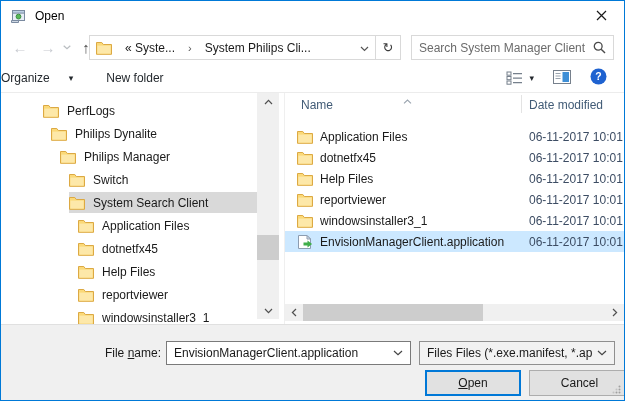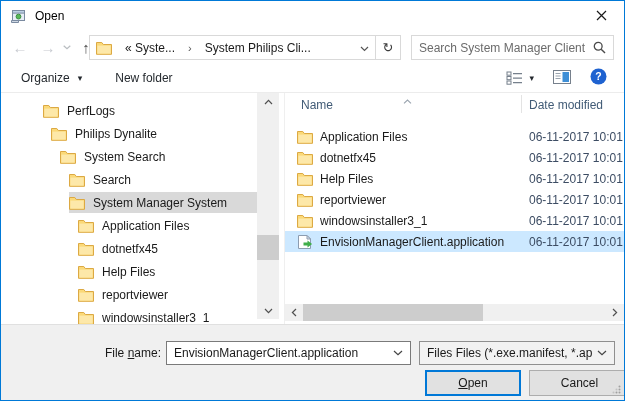--- a/index.html
+++ b/index.html
@@ -20,21 +20,21 @@
   .address-group{position:absolute;left:88px;top:4px;width:312px;height:25px;display:flex;border:1px solid #d9d9d9;background:#fff;box-sizing:border-box;}
   .address-main{flex:1;display:flex;align-items:center;padding:0 6px;gap:13px;min-width:0;}
   .crumb{white-space:nowrap;color:#1a1a1a;}
   .crumb-sep{color:#555;font-size:11px;}
   .address-chev{margin-left:auto;}
   .refresh-btn{width:24px;border-left:1px solid #d9d9d9;display:flex;align-items:center;justify-content:center;color:#3c3c3c;font-size:13px;}
   .search-box{position:absolute;left:410px;top:4px;width:203px;height:25px;border:1px solid #d9d9d9;background:#fff;box-sizing:border-box;display:flex;align-items:center;padding:0 7px;}
   .search-placeholder{flex:1;color:#6b6b6b;white-space:nowrap;overflow:hidden;}
   
   .toolbar{position:absolute;left:0;top:63px;right:0;height:29px;background:#fff;border-bottom:1px solid #ececec;display:flex;align-items:center;box-sizing:border-box;color:#24292e;}
-  .tb-organize{margin-left:20px;display:flex;align-items:center;gap:8px;}
+  .tb-organize{display:flex;align-items:center;gap:19px;}
   .tb-newfolder{margin-left:33px;}
   .tb-right{margin-left:auto;display:flex;align-items:center;gap:19px;margin-right:17px;}
   .tb-views{display:flex;align-items:center;gap:6px;}
   .caret{font-size:9px;color:#24292e;}
   
   .tree-pane{position:absolute;left:0;top:92px;width:256px;height:231px;background:#fff;overflow:hidden;padding-top:6px;box-sizing:border-box;}
   .tree-row{height:23px;display:flex;align-items:center;box-sizing:border-box;}
   .tree-row-inner{display:flex;align-items:center;gap:8px;flex:1;height:21px;}
   .tree-row.selected .tree-row-inner{background:#d9d9d9;}
   .tree-label{white-space:nowrap;}
@@ -193,43 +193,43 @@
       </span>
     </div>
       <div class="tree-row" style="padding-left: 59px;">
       <span class="tree-row-inner">
         <span class="li-icon">
             <svg width="16" height="14" viewBox="0 0 16 14">
     <path d="M0.5 1.5 h5.3 l1.5 2 h8.2 v9.8 h-15 z" fill="#fbd978" stroke="#dca943"></path>
     <rect x="1.4" y="4.6" width="13.2" height="8" fill="#fde8a9" stroke="none"></rect>
   </svg>
           </span>
-        <span class="tree-label">System Search</span>
+        <span class="tree-label">Philips Manager</span>
       </span>
     </div>
       <div class="tree-row" style="padding-left: 68px;">
       <span class="tree-row-inner">
         <span class="li-icon">
             <svg width="16" height="14" viewBox="0 0 16 14">
     <path d="M0.5 1.5 h5.3 l1.5 2 h8.2 v9.8 h-15 z" fill="#fbd978" stroke="#dca943"></path>
     <rect x="1.4" y="4.6" width="13.2" height="8" fill="#fde8a9" stroke="none"></rect>
   </svg>
           </span>
-        <span class="tree-label">Search</span>
+        <span class="tree-label">Switch</span>
       </span>
     </div>
       <div class="tree-row selected" style="padding-left: 68px;">
       <span class="tree-row-inner">
         <span class="li-icon">
             <svg width="16" height="14" viewBox="0 0 16 14">
     <path d="M0.5 1.5 h5.3 l1.5 2 h8.2 v9.8 h-15 z" fill="#fbd978" stroke="#dca943"></path>
     <rect x="1.4" y="4.6" width="13.2" height="8" fill="#fde8a9" stroke="none"></rect>
   </svg>
           </span>
-        <span class="tree-label">System Manager System</span>
+        <span class="tree-label">System Search Client</span>
       </span>
     </div>
       <div class="tree-row" style="padding-left: 77px;">
       <span class="tree-row-inner">
         <span class="li-icon">
             <svg width="16" height="14" viewBox="0 0 16 14">
     <path d="M0.5 1.5 h5.3 l1.5 2 h8.2 v9.8 h-15 z" fill="#fbd978" stroke="#dca943"></path>
     <rect x="1.4" y="4.6" width="13.2" height="8" fill="#fde8a9" stroke="none"></rect>
   </svg>
           </span>

